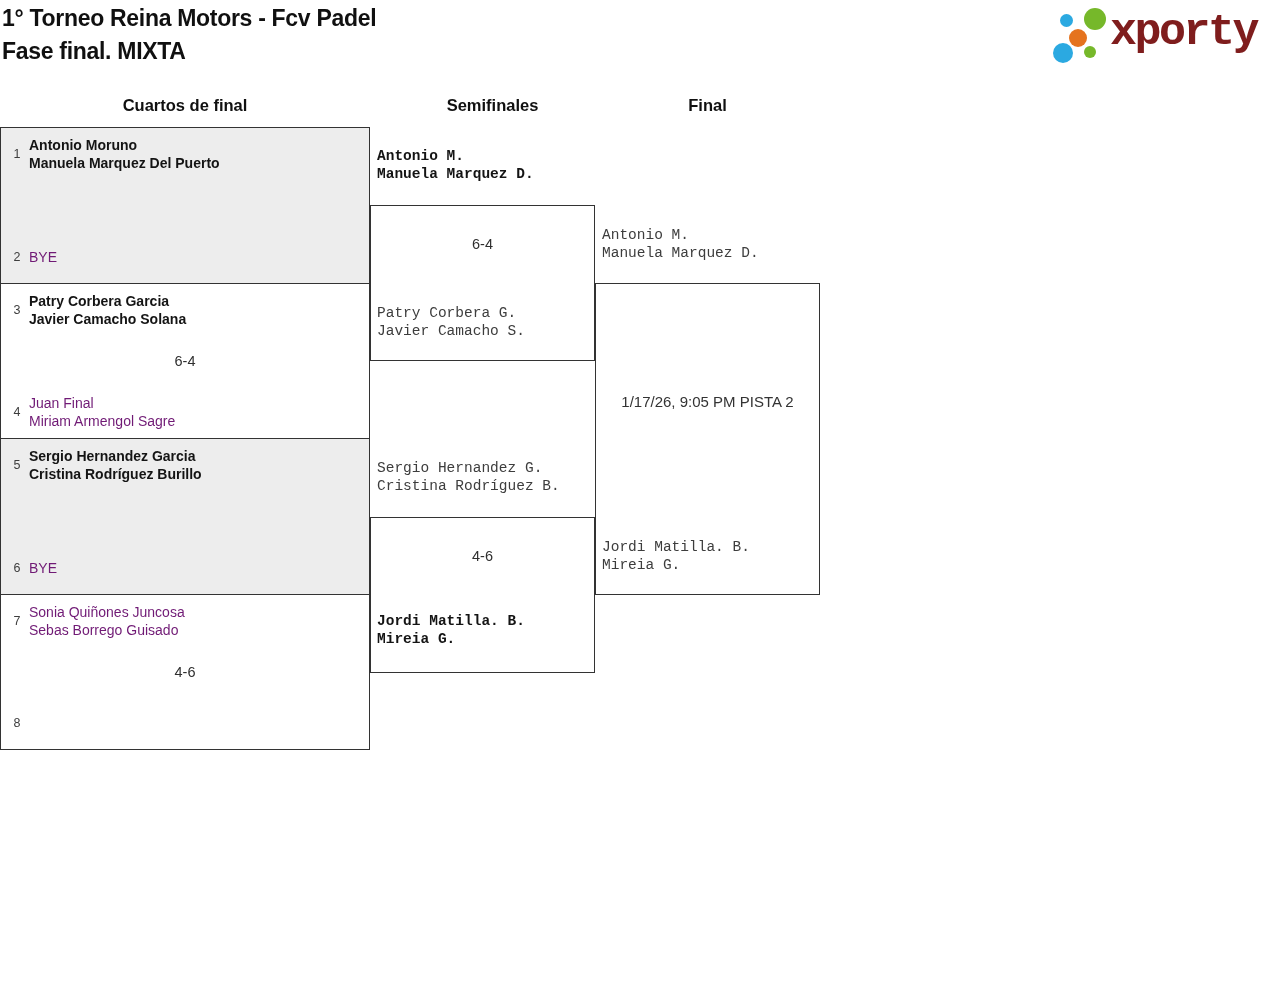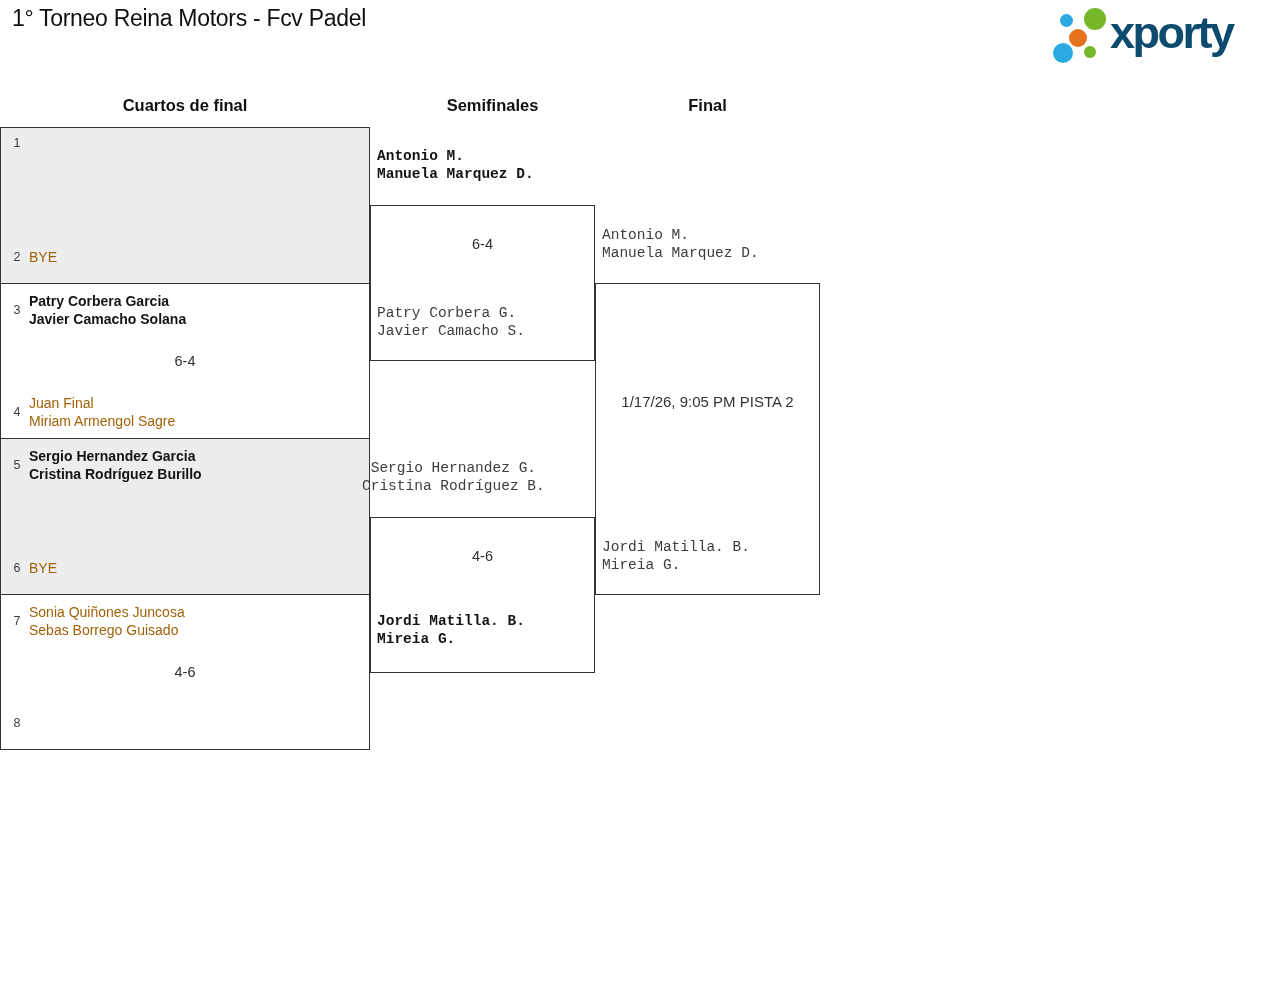--- a/index.html
+++ b/index.html
@@ -1,76 +1,81 @@
 <!DOCTYPE html>
 <html><head>
 <meta charset="utf-8">
 <style>
   html,body{margin:0;padding:0;background:#fff;}
   body{width:1280px;height:982px;position:relative;font-family:"Liberation Sans",sans-serif;overflow:hidden;}
   .abs{position:absolute;}
 
   
-  .title{left:12px;top:2px;font-size:23px;line-height:33px;font-weight:400;color:#101010;letter-spacing:-0.3px;}
+  .title{left:2px;top:2px;font-size:23px;line-height:33px;font-weight:700;color:#101010;letter-spacing:-0.3px;}
   .logo-dot{border-radius:50%;}
   .logo-text{left:1110px;top:0px;font-size:45px;font-weight:800;letter-spacing:-2.5px;line-height:66px;}
 
   
   .round-header{top:96px;height:20px;text-align:center;font-size:16.5px;font-weight:700;color:#101010;}
 
   
   .qf-wrap{left:0;top:127px;width:370px;height:623px;border:1.5px solid #333;box-sizing:border-box;display:flex;flex-direction:column;}
   .qf-block{position:relative;flex:1;}
   .qf-block.grey{background:#ededed;}
   .qf-block.divider{border-bottom:1.5px solid #333;}
   .entry{position:absolute;left:8px;right:8px;display:flex;align-items:center;}
   .entry.top{top:8px;}
   .entry.bottom{bottom:8px;height:36px;}
   .seed{width:16px;flex:none;font-size:12.5px;color:#3d3d3d;text-align:center;}
-  .names{margin-left:4px;font-size:14px;line-height:18px;color:#a16207;}
+  .names{margin-left:4px;font-size:14px;line-height:18px;color:#701a75;}
   .names span{display:block;}
   .bold .names, .rlabel.bold{font-weight:700;color:#141414;}
   .score{position:absolute;left:0;right:0;top:50%;transform:translateY(-50%);text-align:center;font-size:14.5px;color:#2f2f2f;}
 
   
   .match-box{border:1.3px solid #333;box-sizing:border-box;background:transparent;}
   .sf1-box{left:370px;top:205px;width:225px;height:156px;}
   .sf2-box{left:370px;top:517px;width:225px;height:156px;}
   .final-box{left:595px;top:283px;width:225px;height:312px;}
 
   .rlabel{font-size:14.5px;line-height:18px;color:#3d3d3d;font-family:Liberation Mono, monospace;}
   .rlabel span{display:block;}
   .rscore{width:225px;text-align:center;font-size:14.5px;color:#2f2f2f;}
   .schedule{width:225px;text-align:center;font-size:15px;color:#333;}
 </style>
 </head>
 <body>
 
 <div class="abs title">
   <div>1° Torneo Reina Motors - Fcv Padel</div>
+  <div>Fase final. MIXTA</div>
 </div>
 
 <div>
   <div class="abs logo-dot" style="left:1060px;top:14px;width:13px;height:13px;background:#2ba9e1;"></div>
   <div class="abs logo-dot" style="left:1084px;top:8px;width:22px;height:22px;background:#76b82a;"></div>
   <div class="abs logo-dot" style="left:1069px;top:29px;width:18px;height:18px;background:#e5731e;"></div>
   <div class="abs logo-dot" style="left:1053px;top:43px;width:20px;height:20px;background:#2ba9e1;"></div>
   <div class="abs logo-dot" style="left:1084px;top:46px;width:12px;height:12px;background:#76b82a;"></div>
-  <div class="abs logo-text" style="color:#0c4a6e;">xporty</div>
+  <div class="abs logo-text" style="color:#7f1d1d;font-family:Liberation Mono, monospace;">xporty</div>
 </div>
 
 <div class="abs round-header" style="left:0;width:370px;">Cuartos de final</div>
 <div class="abs round-header" style="left:380px;width:225px;">Semifinales</div>
 <div class="abs round-header" style="left:595px;width:225px;">Final</div>
 
 <div class="abs qf-wrap">
 
   <div class="qf-block grey divider">
     <div class="entry top bold">
       <span class="seed">1</span>
+      <div class="names">
+        <span>Antonio Moruno</span>
+        <span>Manuela Marquez Del Puerto</span>
+      </div>
     </div>
     <div class="entry bottom">
       <span class="seed">2</span>
       <div class="names">
         <span>BYE</span>
       </div>
     </div>
   </div>
 
   <div class="qf-block divider">
@@ -130,21 +135,21 @@
 <div class="abs rlabel bold" style="left:377px;top:147px;">
   <span>Antonio M.</span>
   <span>Manuela Marquez D.</span>
 </div>
 <div class="abs rscore" style="left:370px;top:236px;">6-4</div>
 <div class="abs rlabel" style="left:377px;top:304px;">
   <span>Patry Corbera G.</span>
   <span>Javier Camacho S.</span>
 </div>
 
-<div class="abs rlabel" style="left:362px;top:459px;text-align:center;">
+<div class="abs rlabel" style="left:377px;top:459px;">
   <span>Sergio Hernandez G.</span>
   <span>Cristina Rodríguez B.</span>
 </div>
 <div class="abs rscore" style="left:370px;top:548px;">4-6</div>
 <div class="abs rlabel bold" style="left:377px;top:612px;">
   <span>Jordi Matilla. B.</span>
   <span>Mireia G.</span>
 </div>
 
 <div class="abs rlabel" style="left:602px;top:226px;">

